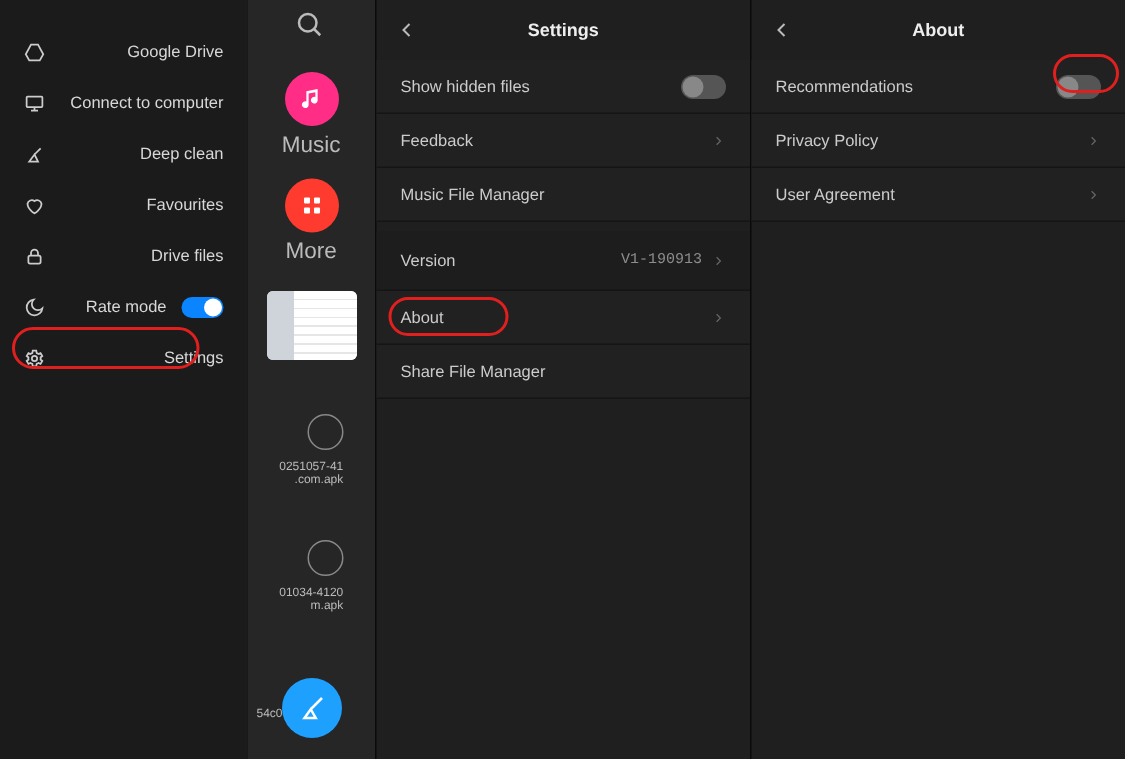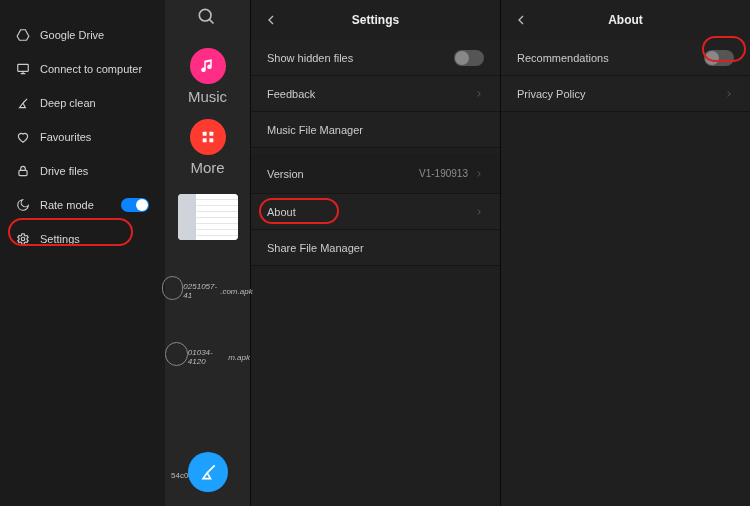--- a/index.html
+++ b/index.html
@@ -3,49 +3,49 @@
 <meta charset="utf-8">
 <style>
   * { box-sizing: border-box; margin: 0; padding: 0; }
   html, body { width: 750px; height: 506px; background: #000; font-family: -apple-system, Helvetica, Arial, sans-serif; color: #cfcfcf; overflow: hidden; }
   body { display: flex; }
 
   
   .col1 { width: 165px; background: #1b1b1b; padding-top: 18px; display: flex; flex-direction: column; }
   .menu-item { display: flex; align-items: center; gap: 10px; padding: 10px 16px; font-size: 11px; color: #d8d8d8; cursor: pointer; position: relative; }
   .menu-item .icon { width: 14px; height: 14px; flex: 0 0 14px; display: flex; align-items: center; justify-content: center; }
-  .menu-item .label { flex: 1; }
+  .menu-item .label { flex: 1; text-align: right; }
   .toggle { width: 28px; height: 14px; border-radius: 7px; background: #0a84ff; position: relative; }
   .toggle .knob { position: absolute; width: 12px; height: 12px; border-radius: 50%; background: #fff; top: 1px; right: 1px; }
   .red-ring { position: absolute; border: 2px solid #e01f1f; border-radius: 16px; pointer-events: none; }
   .ring-settings { left: 8px; top: -4px; width: 125px; height: 28px; }
 
   
   .col2 { width: 85px; background: #262626; display: flex; flex-direction: column; align-items: center; padding-top: 6px; position: relative; }
   .search-icon { width: 24px; height: 24px; color: #bbb; margin-bottom: 12px; }
   .app-tile { width: 36px; height: 36px; border-radius: 18px; display: flex; align-items: center; justify-content: center; margin-top: 6px; }
   .app-label { font-size: 15px; color: #bbb; margin-top: 4px; margin-bottom: 8px; }
   .tile-music { background: #ff2d86; }
   .tile-more { background: #ff3b30; }
   .thumb { width: 60px; height: 46px; background: linear-gradient(90deg,#eee 0 30%, #ddd 30% 100%); margin-top: 10px; border-radius: 4px; overflow: hidden; display: flex; }
   .thumb .bar { width: 18px; background: #cfd4da; }
   .thumb .paper { flex:1; background: repeating-linear-gradient(#fff 0 5px,#e6e6e6 5px 6px); }
-  .apk { display:flex; flex-direction:row; align-items:center; margin-top: 36px; font-size: 8px; color: #bbb; font-style: italic; }
+  .apk { display:flex; flex-direction:column; align-items:flex-end; margin-top: 36px; font-size: 8px; color: #bbb; }
   .apk-icon { width: 24px; height: 24px; border: 1.5px solid #888; border-radius: 12px; margin-bottom: 6px; }
   .fab { position: absolute; bottom: 14px; left: 50%; transform: translateX(-50%); width: 40px; height: 40px; border-radius: 20px; background: #1ea0ff; display:flex; align-items:center; justify-content:center; }
   .hash { position:absolute; bottom:26px; left:6px; font-size:8px; color:#bbb; }
 
   
   .col3 { width: 250px; background: #1f1f1f; border-left: 1px solid #0a0a0a; display:flex; flex-direction:column; }
   .col4 { width: 250px; background: #1f1f1f; border-left: 1px solid #0a0a0a; display:flex; flex-direction:column; }
   .panel-header { height: 40px; display:flex; align-items:center; justify-content:center; position:relative; font-size: 12px; font-weight: 600; color: #eee; }
   .back { position:absolute; left:12px; top:12px; width:16px; height:16px; color:#bbb; cursor:pointer; }
   .row { height: 36px; display:flex; align-items:center; padding: 0 16px; font-size: 11px; color:#ccc; border-bottom: 1px solid #151515; background:#212121; cursor:pointer; position:relative; }
   .row .row-label { flex:1; }
-  .row .value { color:#8d8d8d; font-size:10px; }
+  .row .value { color:#8d8d8d; font-size:10px;font-family:Liberation Mono, monospace; }
   .chev { width:10px; height:10px; color:#666; margin-left:6px; }
   .row.version { height: 40px; margin-top: 6px; justify-content: space-between; }
   .row.dim { background:#1d1d1d; }
   .switch-off { width: 30px; height: 16px; border-radius: 8px; background: #555; position: relative; }
   .switch-off .sk { position:absolute; width:14px; height:14px; border-radius:50%; background:#888; top:1px; left:1px; }
   .ring-about { left:8px; top:4px; width:80px; height:26px; }
   .ring-reco { right:4px; top:-4px; width:44px; height:26px; border-radius: 14px; }
 
   svg { display:block; }
 </style>
@@ -233,13 +233,21 @@
     <span class="red-ring ring-reco"></span>
   </div>
   <div class="row">
     <span class="row-label">Privacy Policy</span>
     <span class="chev">
         <svg viewBox="0 0 24 24" width="10" height="10" fill="none" stroke="#666" stroke-width="2">
           <path d="M9 6l6 6-6 6"></path>
         </svg>
       </span>
   </div>
+  <div class="row">
+    <span class="row-label">User Agreement</span>
+    <span class="chev">
+        <svg viewBox="0 0 24 24" width="10" height="10" fill="none" stroke="#666" stroke-width="2">
+          <path d="M9 6l6 6-6 6"></path>
+        </svg>
+      </span>
+  </div>
 </div>
 
 </body></html>

